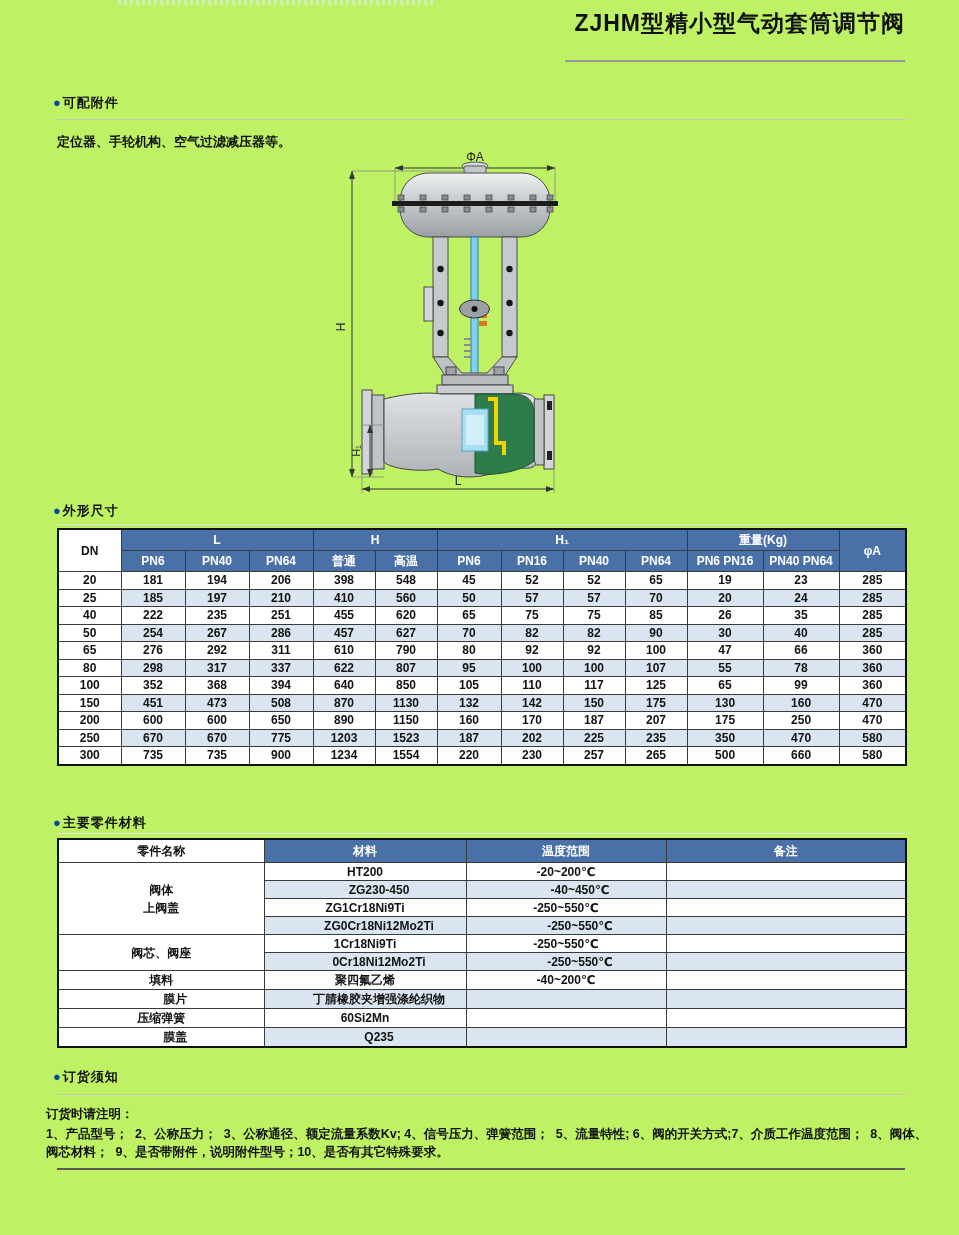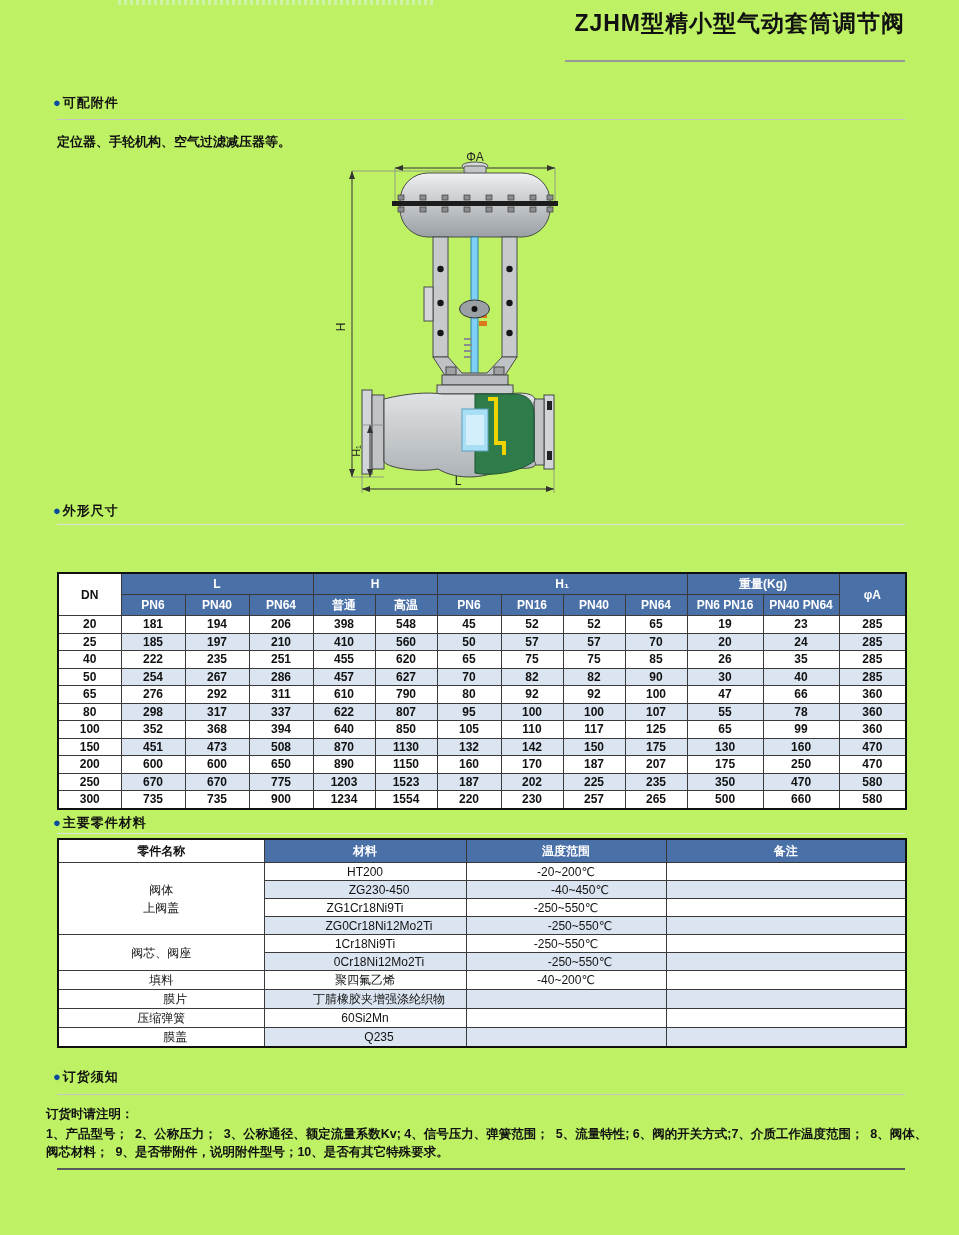--- a/index.html
+++ b/index.html
@@ -17,29 +17,29 @@
   .note{position:absolute;left:46px;font-size:12.5px;font-weight:bold;white-space:pre;}
   .bottom-rule{position:absolute;left:57px;top:1168px;width:848px;height:2px;background:#5a5a5a;}
 
   table{border-collapse:collapse;table-layout:fixed;position:absolute;left:57px;
         border:2px solid #101010;background:#fff;}
   th,td{border:1px solid #3a3a3a;text-align:center;vertical-align:middle;
         padding:0 2px;overflow:hidden;}
   th.blue{background:#4a70a8;color:#fff;font-weight:bold;}
   th.white{background:#fff;color:#111;font-weight:bold;}
 
-  #dims-table{top:528px;width:848px;font-size:12px;margin-top:44px;}
+  #dims-table{top:528px;width:848px;font-size:12px;}
   #dims-table th{height:20px;font-size:12px;}
   #dims-table td{height:16.5px;font-weight:bold;background:#fff;}
   #dims-table tr.alt td{background:#dbe5f1;}
   #dims-table td:first-child{background:#fff !important;}
 
   #materials-table{top:838px;width:848px;font-size:12px;}
   #materials-table th{height:22px;margin-left:46px;}
-  #materials-table td{height:17px;font-weight:normal;background:#fff;}
+  #materials-table td{height:17px;font-weight:bold;background:#fff;}
   #materials-table tr.alt td{background:#dbe5f1;padding-left:30px;}
   #materials-table td.name{background:#fff !important;white-space:pre-line;line-height:1.5;}
 
   .drawing{position:absolute;left:336px;top:143px;}
   svg text{font-family:"Liberation Sans","DejaVu Sans",sans-serif;}
 </style>
 </head>
 <body>
 
 <div class="page">

